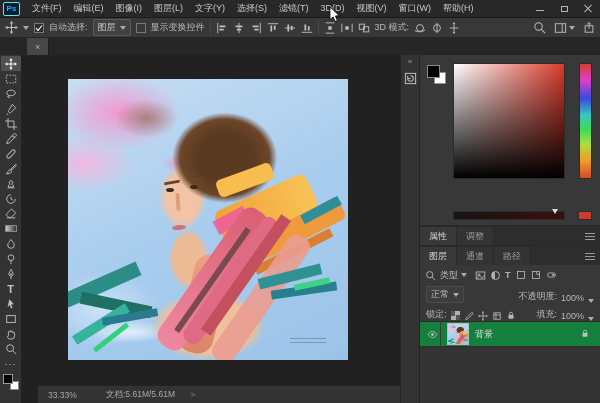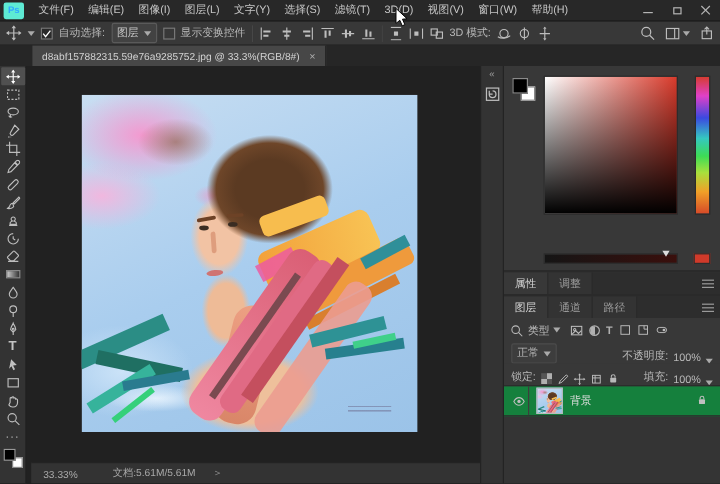--- a/index.html
+++ b/index.html
@@ -2,21 +2,21 @@
 <html><head>
 <meta charset="utf-8">
 <style>
 * { box-sizing: border-box; margin:0; padding:0; }
 html,body { width:600px; height:403px; overflow:hidden; }
 body { font-family:"Liberation Sans", sans-serif; background:#1e1e1e; color:#c8c8c8; font-size:9px; position:relative; }
 .app { position:absolute; inset:0; display:flex; flex-direction:column; }
 
 
 .menubar { height:18px; background:#282828; border-bottom:1px solid #191919; display:flex; align-items:center; padding-left:3px; flex:none; }
-.ps-logo { width:17px; height:14px; background:#001e36; border:7px solid #5eead4; color:#31a8ff; font-size:8px; font-weight:bold; display:flex; align-items:center; justify-content:center; margin-right:6px; border-radius:2px; }
+.ps-logo { width:17px; height:14px; background:#001e36; border:1px solid #5eead4; color:#31a8ff; font-size:8px; font-weight:bold; display:flex; align-items:center; justify-content:center; margin-right:6px; border-radius:2px; }
 .menu-item { padding:0 6px; line-height:17px; font-size:9px; color:#c6c6c6; white-space:nowrap; }
 .winctls { margin-left:auto; display:flex; height:18px; }
 .winbtn { width:24px; display:flex; align-items:center; justify-content:center; }
 .glyph-min { width:8px; border-bottom:1px solid #b5b5b5; height:5px; }
 .glyph-max { width:7px; height:6px; border:1px solid #b5b5b5; }
 .glyph-close { position:relative; width:8px; height:8px; }
 .glyph-close::before,.glyph-close::after { content:""; position:absolute; left:-1px; top:3px; width:10px; height:1px; background:#b5b5b5; }
 .glyph-close::before { transform:rotate(45deg);} .glyph-close::after { transform:rotate(-45deg);}
 
 
@@ -44,21 +44,21 @@
 .tool.sel { background:#505050; }
 .tool-t { font-size:11px; font-weight:bold; color:#c4c4c4; line-height:10px; }
 .swatches { position:relative; width:18px; height:18px; margin-top:2px; }
 .swatches .bgc { position:absolute; right:1px; bottom:1px; width:9px; height:9px; background:#fff; border:1px solid #888; }
 .swatches .fgc { position:absolute; left:1px; top:1px; width:10px; height:10px; background:#000; border:1px solid #999; }
 
 
 .canvas { flex:1; position:relative; background:#212121; min-width:0; }
 .artwork { position:absolute; left:46px; top:24px; width:280px; height:281px; overflow:hidden; }
 .aw { position:absolute; }
-.statusbar { position:absolute; left:4px; right:0; bottom:0; height:18px; background:#333; border-top:1px solid #232323; display:flex; align-items:center; padding-left:10px; color:#a8a8a8; font-size:8.5px; gap:6px; }
+.statusbar { position:absolute; left:16px; right:0; bottom:0; height:18px; background:#333; border-top:1px solid #232323; display:flex; align-items:center; padding-left:10px; color:#a8a8a8; font-size:8.5px; gap:6px; }
 .status-zoom { width:52px; }
 .status-arrow { color:#999; margin-left:8px; }
 
 
 .dock { width:200px; display:flex; flex:none; background:#383838; }
 .icon-strip { width:20px; background:#333; border-left:1px solid #232323; border-right:1px solid #232323; display:flex; flex-direction:column; align-items:center; padding-top:3px; gap:6px; flex:none; }
 .strip-exp { color:#9a9a9a; font-size:8px; line-height:8px; }
 .panels { flex:1; display:flex; flex-direction:column; min-width:0; }
 
 .ptabs { height:18px; background:#2d2d2d; display:flex; align-items:stretch; flex:none; }
@@ -219,21 +219,20 @@
       </span>
       <svg class="ic" width="12" height="13" viewBox="0 0 14 14">
           <rect x="2.5" y="5" width="9" height="7.5"></rect>
           <path d="M7 8.5V1.5M4.8 3.5L7 1.3l2.2 2.2"></path>
         </svg>
     </div>
   </div>
 
   <div class="docbar">
     <div class="doc-tab">
-      <span>d8abf157882315.59e76a9285752.jpg @ 33.3%(RGB/8#)</span>
       <span class="tab-close">×</span>
     </div>
   </div>
 
   <div class="main">
 
     <div class="toolbar">
       <div class="tool sel">
           <svg class="ic" width="12" height="12" viewBox="0 0 14 14">
             <path d="M7 2.5v9M2.5 7h9" stroke="#fff"></path>

